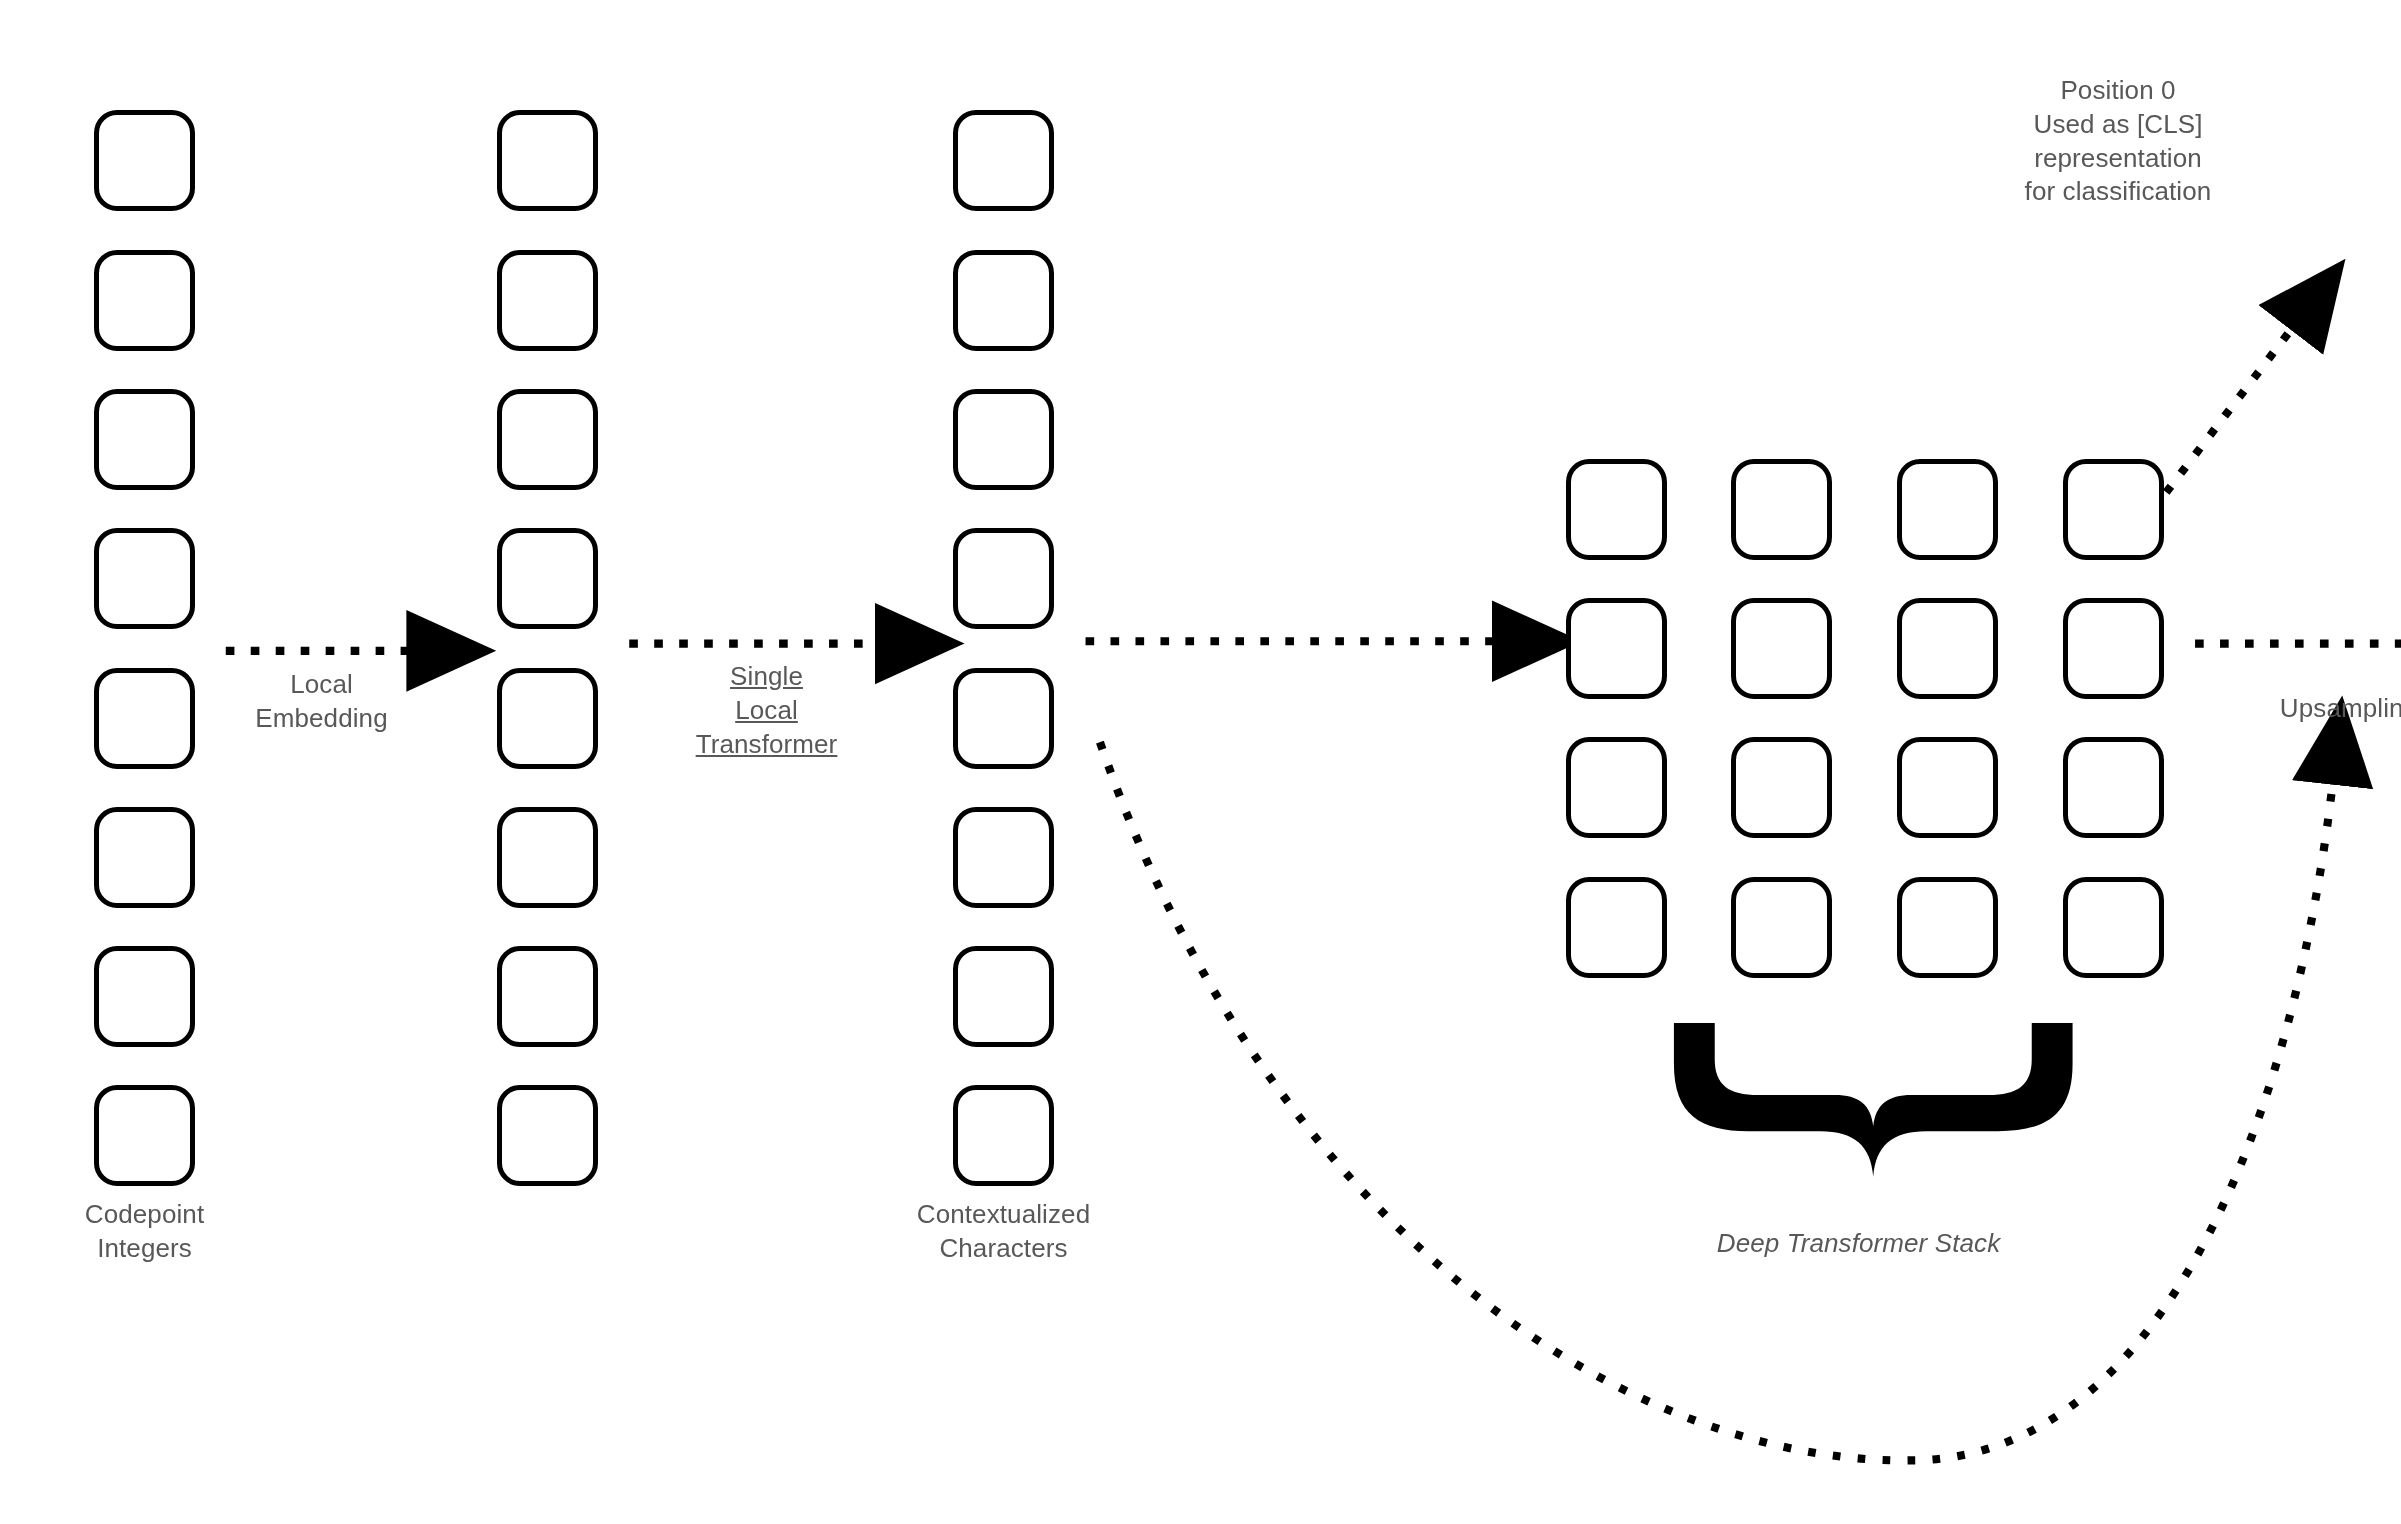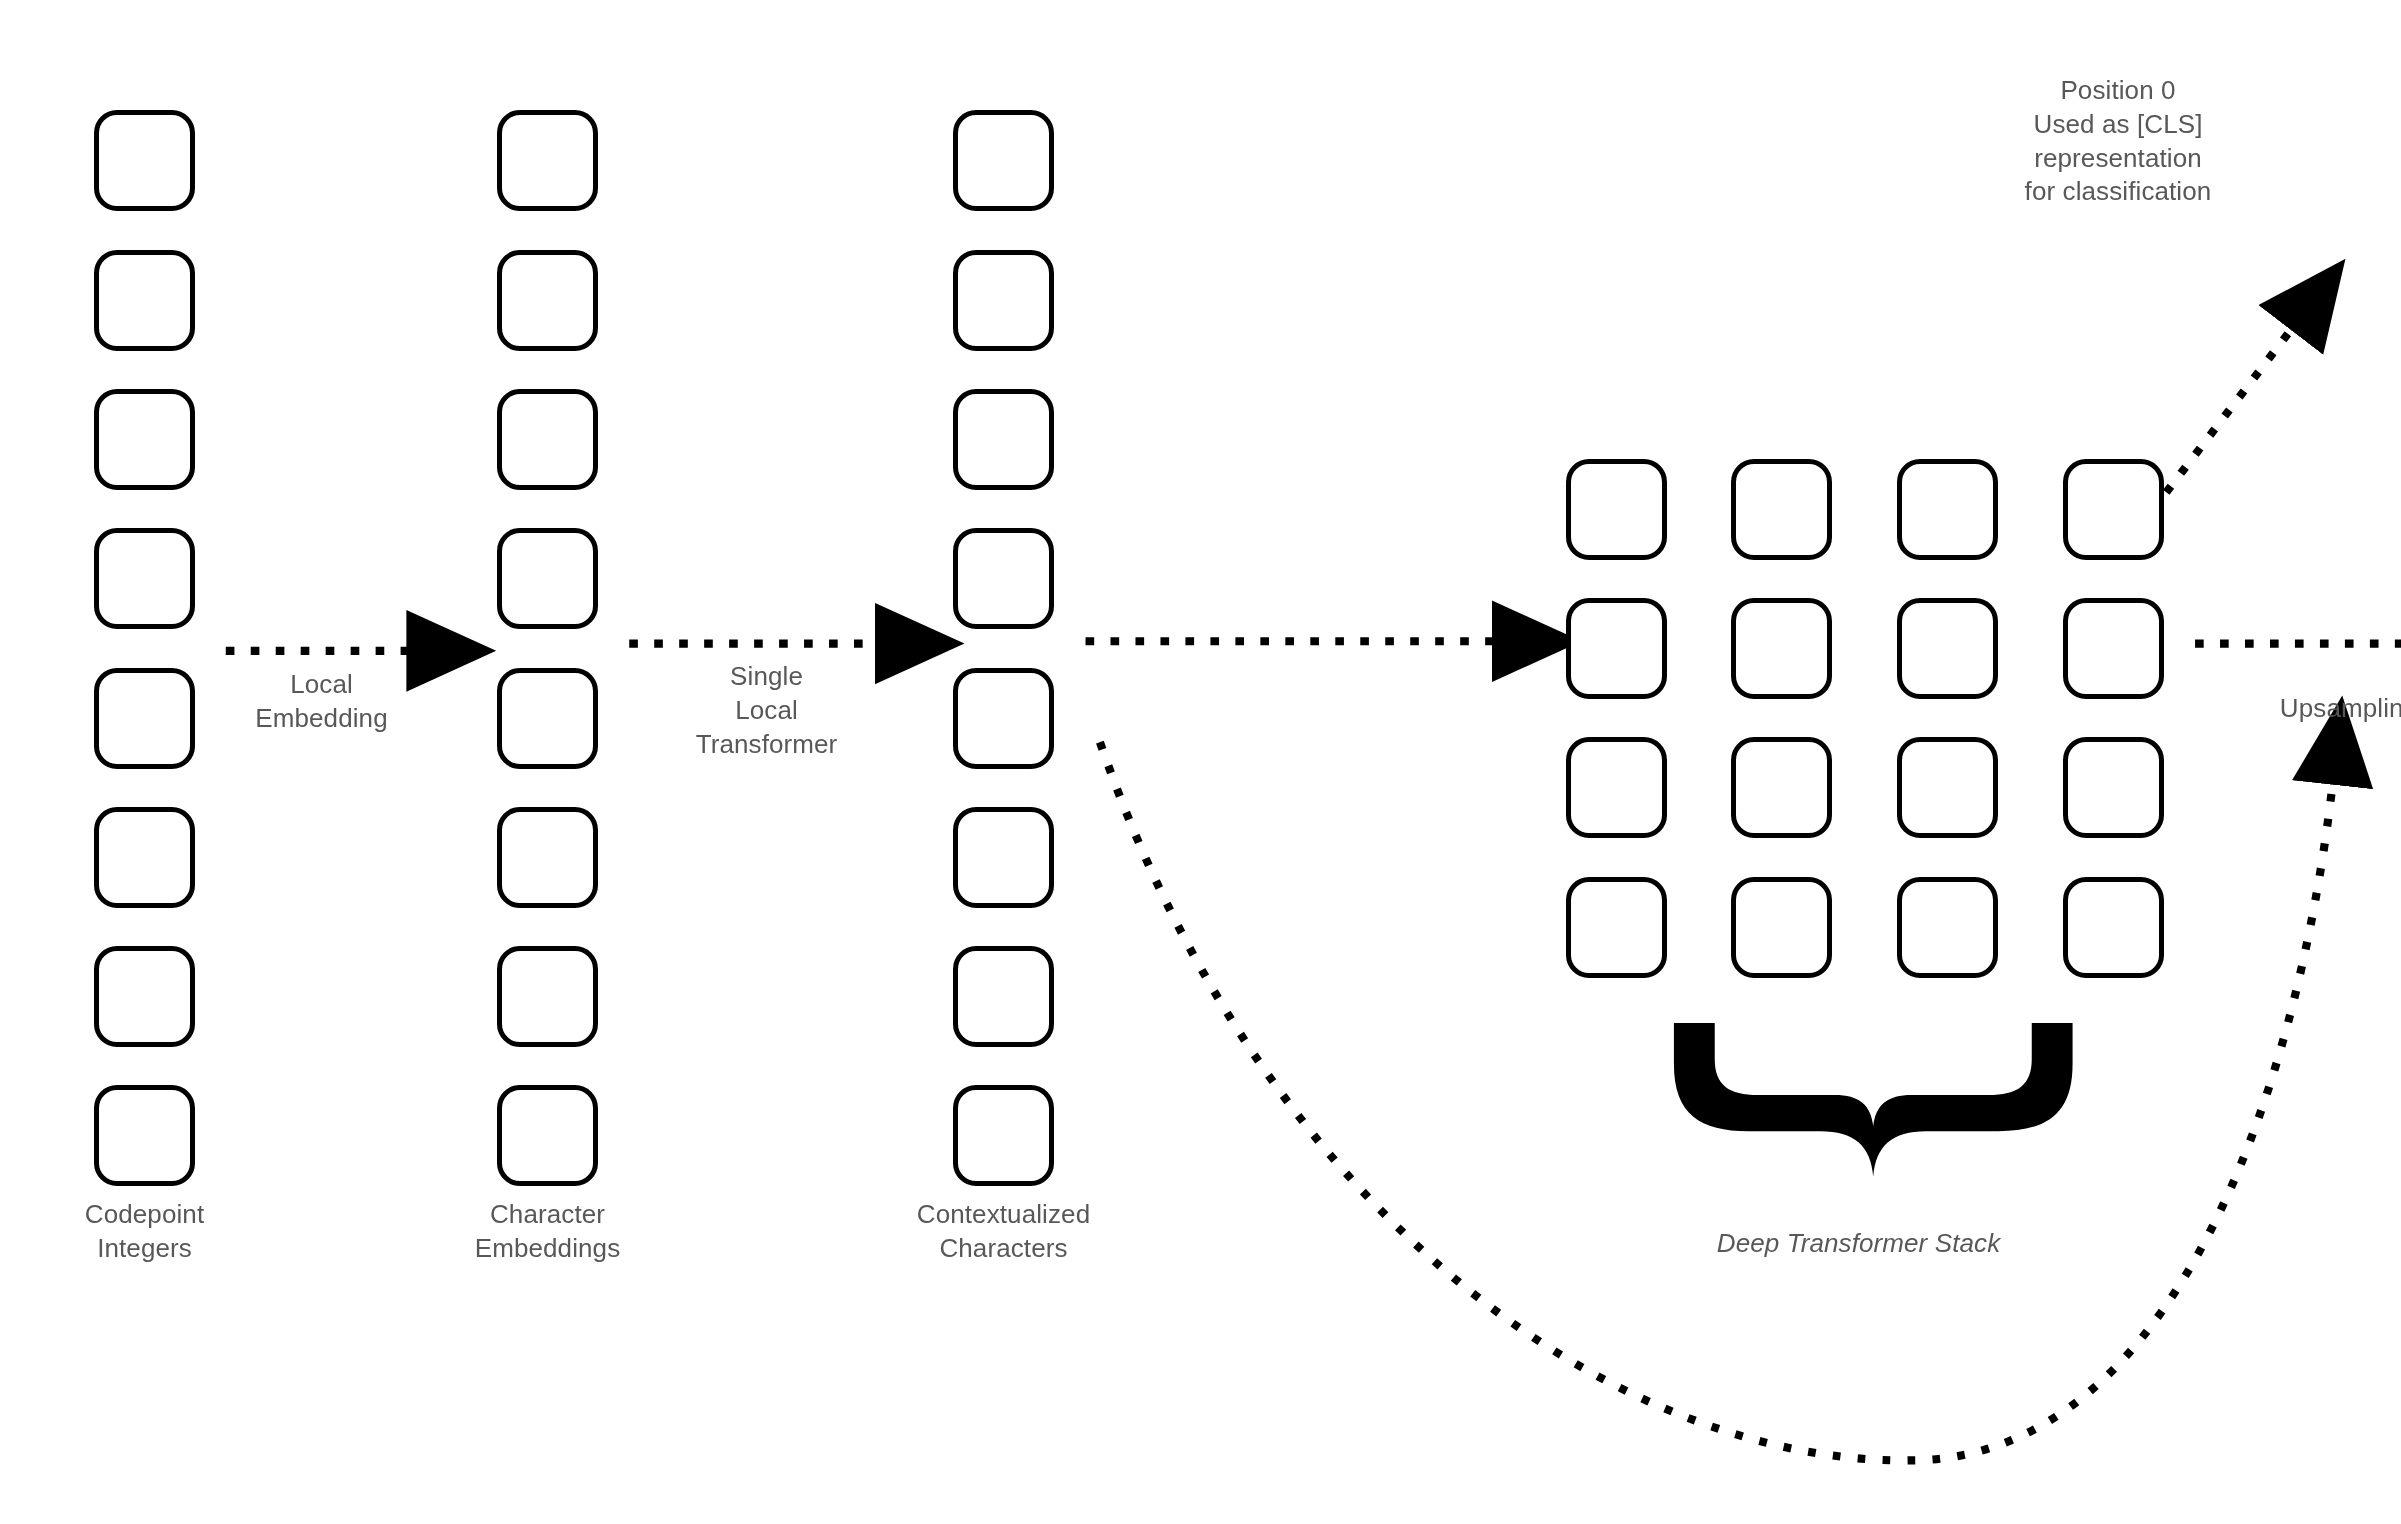--- a/index.html
+++ b/index.html
@@ -150,35 +150,33 @@
     
     
     
     
     
   </div>
 
   <div class="lbl" style="left:-50px;top:1198px;width:389px;white-space:pre-line;">Codepoint
 Integers</div>
 
-  <div class="lbl" style="left:353px;top:1198px;width:389px;white-space:pre-line;">Character
-Embeddings</div>
 
   <div class="lbl" style="left:809px;top:1198px;width:389px;white-space:pre-line;">Contextualized
 Characters</div>
 
   <div class="lbl" style="left:1575px;top:1227px;width:567px;white-space:pre-line;font-style:italic;">Deep Transformer Stack</div>
 
   <div class="lbl" style="left:2368px;top:1215px;width:485px;white-space:pre-line;">Concatenated
 Representations</div>
 
   <div class="lbl" style="left:192px;top:668px;width:259px;white-space:pre-line;">Local
 Embedding</div>
 
-  <div class="lbl" style="left:620px;top:660px;width:293px;white-space:pre-line;">Single
+  <div class="lbl" style="left:620px;top:660px;width:293px;white-space:pre-line;text-decoration:underline;">Single
 Local
 Transformer</div>
 
 
   <div class="lbl" style="left:2176px;top:692px;width:346px;white-space:pre-line;">Upsampling</div>
 
   <div class="lbl" style="left:1914px;top:74px;width:408px;white-space:pre-line;">Position 0
 Used as [CLS]
 representation
 for classification</div>

